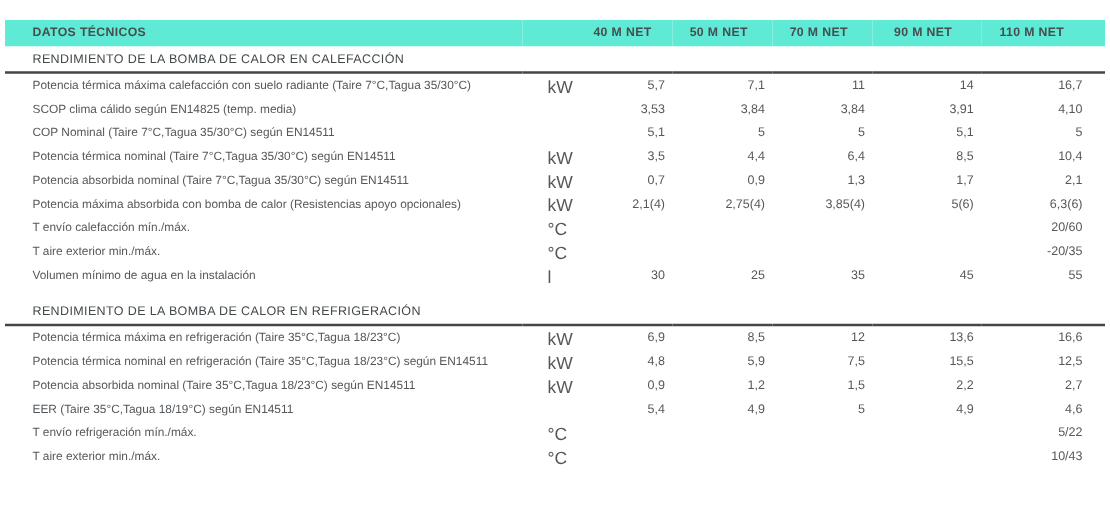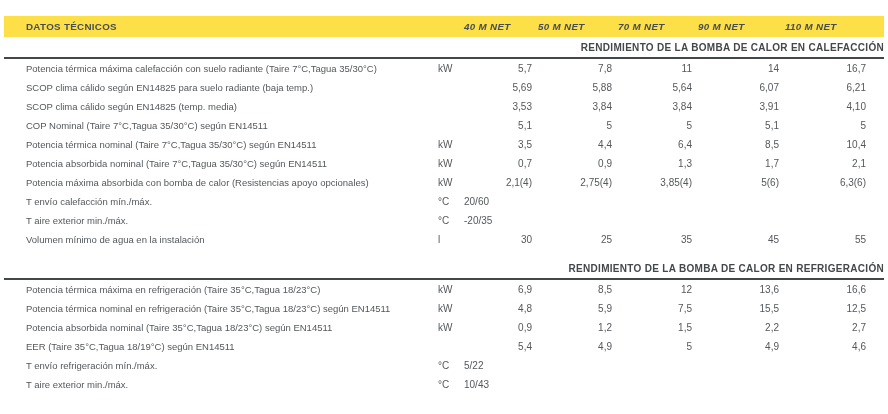--- a/index.html
+++ b/index.html
@@ -27,53 +27,52 @@
   col.c-v2     { width: 80px;  }
   col.c-v3     { width: 80px;  }
   col.c-v4     { width: 87px;  }
   col.c-v5     { width: 87px;  }
   col.c-spacer { width: 12px;  }
 
   td { padding: 0; vertical-align: middle; }
 
   
   tr.thead td {
-    background: #fde047;
+    background: #5eead4;
     height: 21px;
     font-size: 9.8px;
     font-weight: bold;
     color: #474d50;
     letter-spacing: 0.3px;
   }
   tr.thead td.lbl { padding-left: 22px; }
-  tr.thead td.val { text-align: left; padding-right: 6px; font-style: italic; }
+  tr.thead td.val { text-align: center; padding-right: 6px; }
 
   
   tr.section td {
     font-size: 10px;
-    font-weight: bold;
+    font-weight: normal;
     color: #43484b;
     letter-spacing: 0.3px;
     padding: 5px 0 4px 22px;
     border-bottom: 2px solid #43474a;
-    text-align: right;
   }
 
   
   tr.data td { height: 19px; font-size: 10px; }
   tr.data td.lbl {
     padding-left: 22px;
     font-size: 9.5px;
     white-space: nowrap;
     overflow: hidden;
     margin-top: 20px;
   }
-  tr.data td.unit { padding-left: 20px; font-size: 10px; }
+  tr.data td.unit { padding-left: 20px; font-size: 14px; }
   tr.data td.val  { text-align: right; padding-right: 6px; }
-  tr.data td.span-val { text-align: left; }
+  tr.data td.span-val { text-align: right; }
 
   tr.gap td { height: 9px; }
 </style>
 </head>
 <body>
 
 <div class="sheet">
   <table class="spec">
     <colgroup>
       <col class="c-label">
@@ -99,34 +98,24 @@
     </tr>
 
     <tr class="section">
       <td colspan="8">RENDIMIENTO DE LA BOMBA DE CALOR EN CALEFACCIÓN</td>
     </tr>
 
     <tr class="data">
       <td class="lbl">Potencia térmica máxima calefacción con suelo radiante (Taire 7°C,Tagua 35/30°C)</td>
       <td class="unit">kW</td>
       <td class="val">5,7</td>
-      <td class="val">7,8</td>
+      <td class="val">7,1</td>
       <td class="val">11</td>
       <td class="val">14</td>
       <td class="val">16,7</td>
-      <td></td>
-    </tr>
-    <tr class="data">
-      <td class="lbl">SCOP clima cálido según EN14825 para suelo radiante (baja temp.)</td>
-      <td class="unit"></td>
-      <td class="val">5,69</td>
-      <td class="val">5,88</td>
-      <td class="val">5,64</td>
-      <td class="val">6,07</td>
-      <td class="val">6,21</td>
       <td></td>
     </tr>
     <tr class="data">
       <td class="lbl">SCOP clima cálido según EN14825 (temp. media)</td>
       <td class="unit"></td>
       <td class="val">3,53</td>
       <td class="val">3,84</td>
       <td class="val">3,84</td>
       <td class="val">3,91</td>
       <td class="val">4,10</td>

